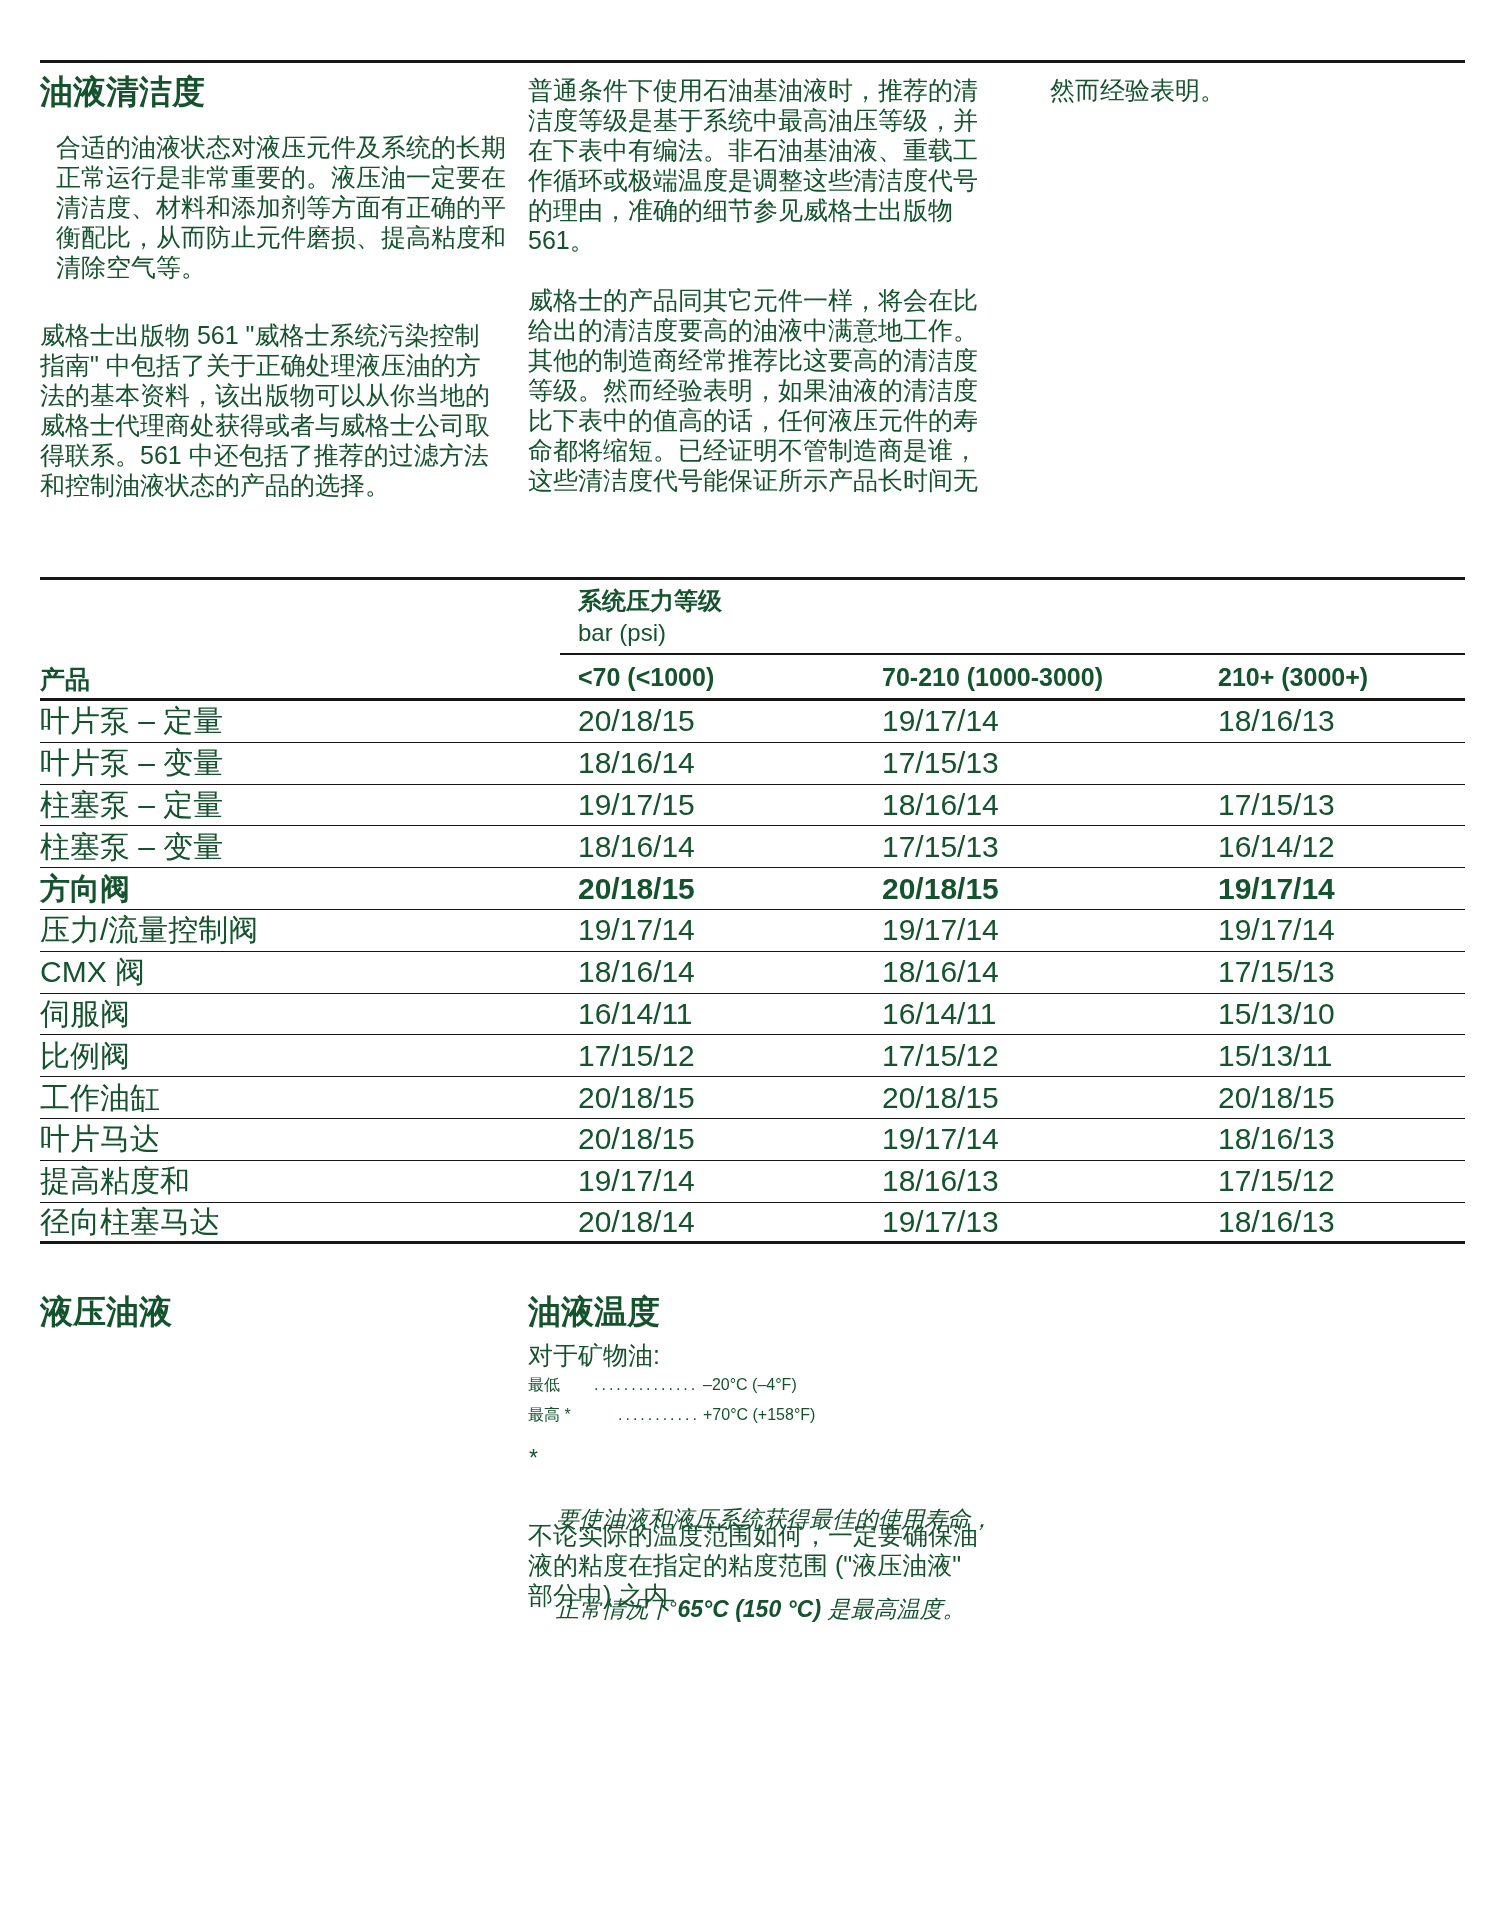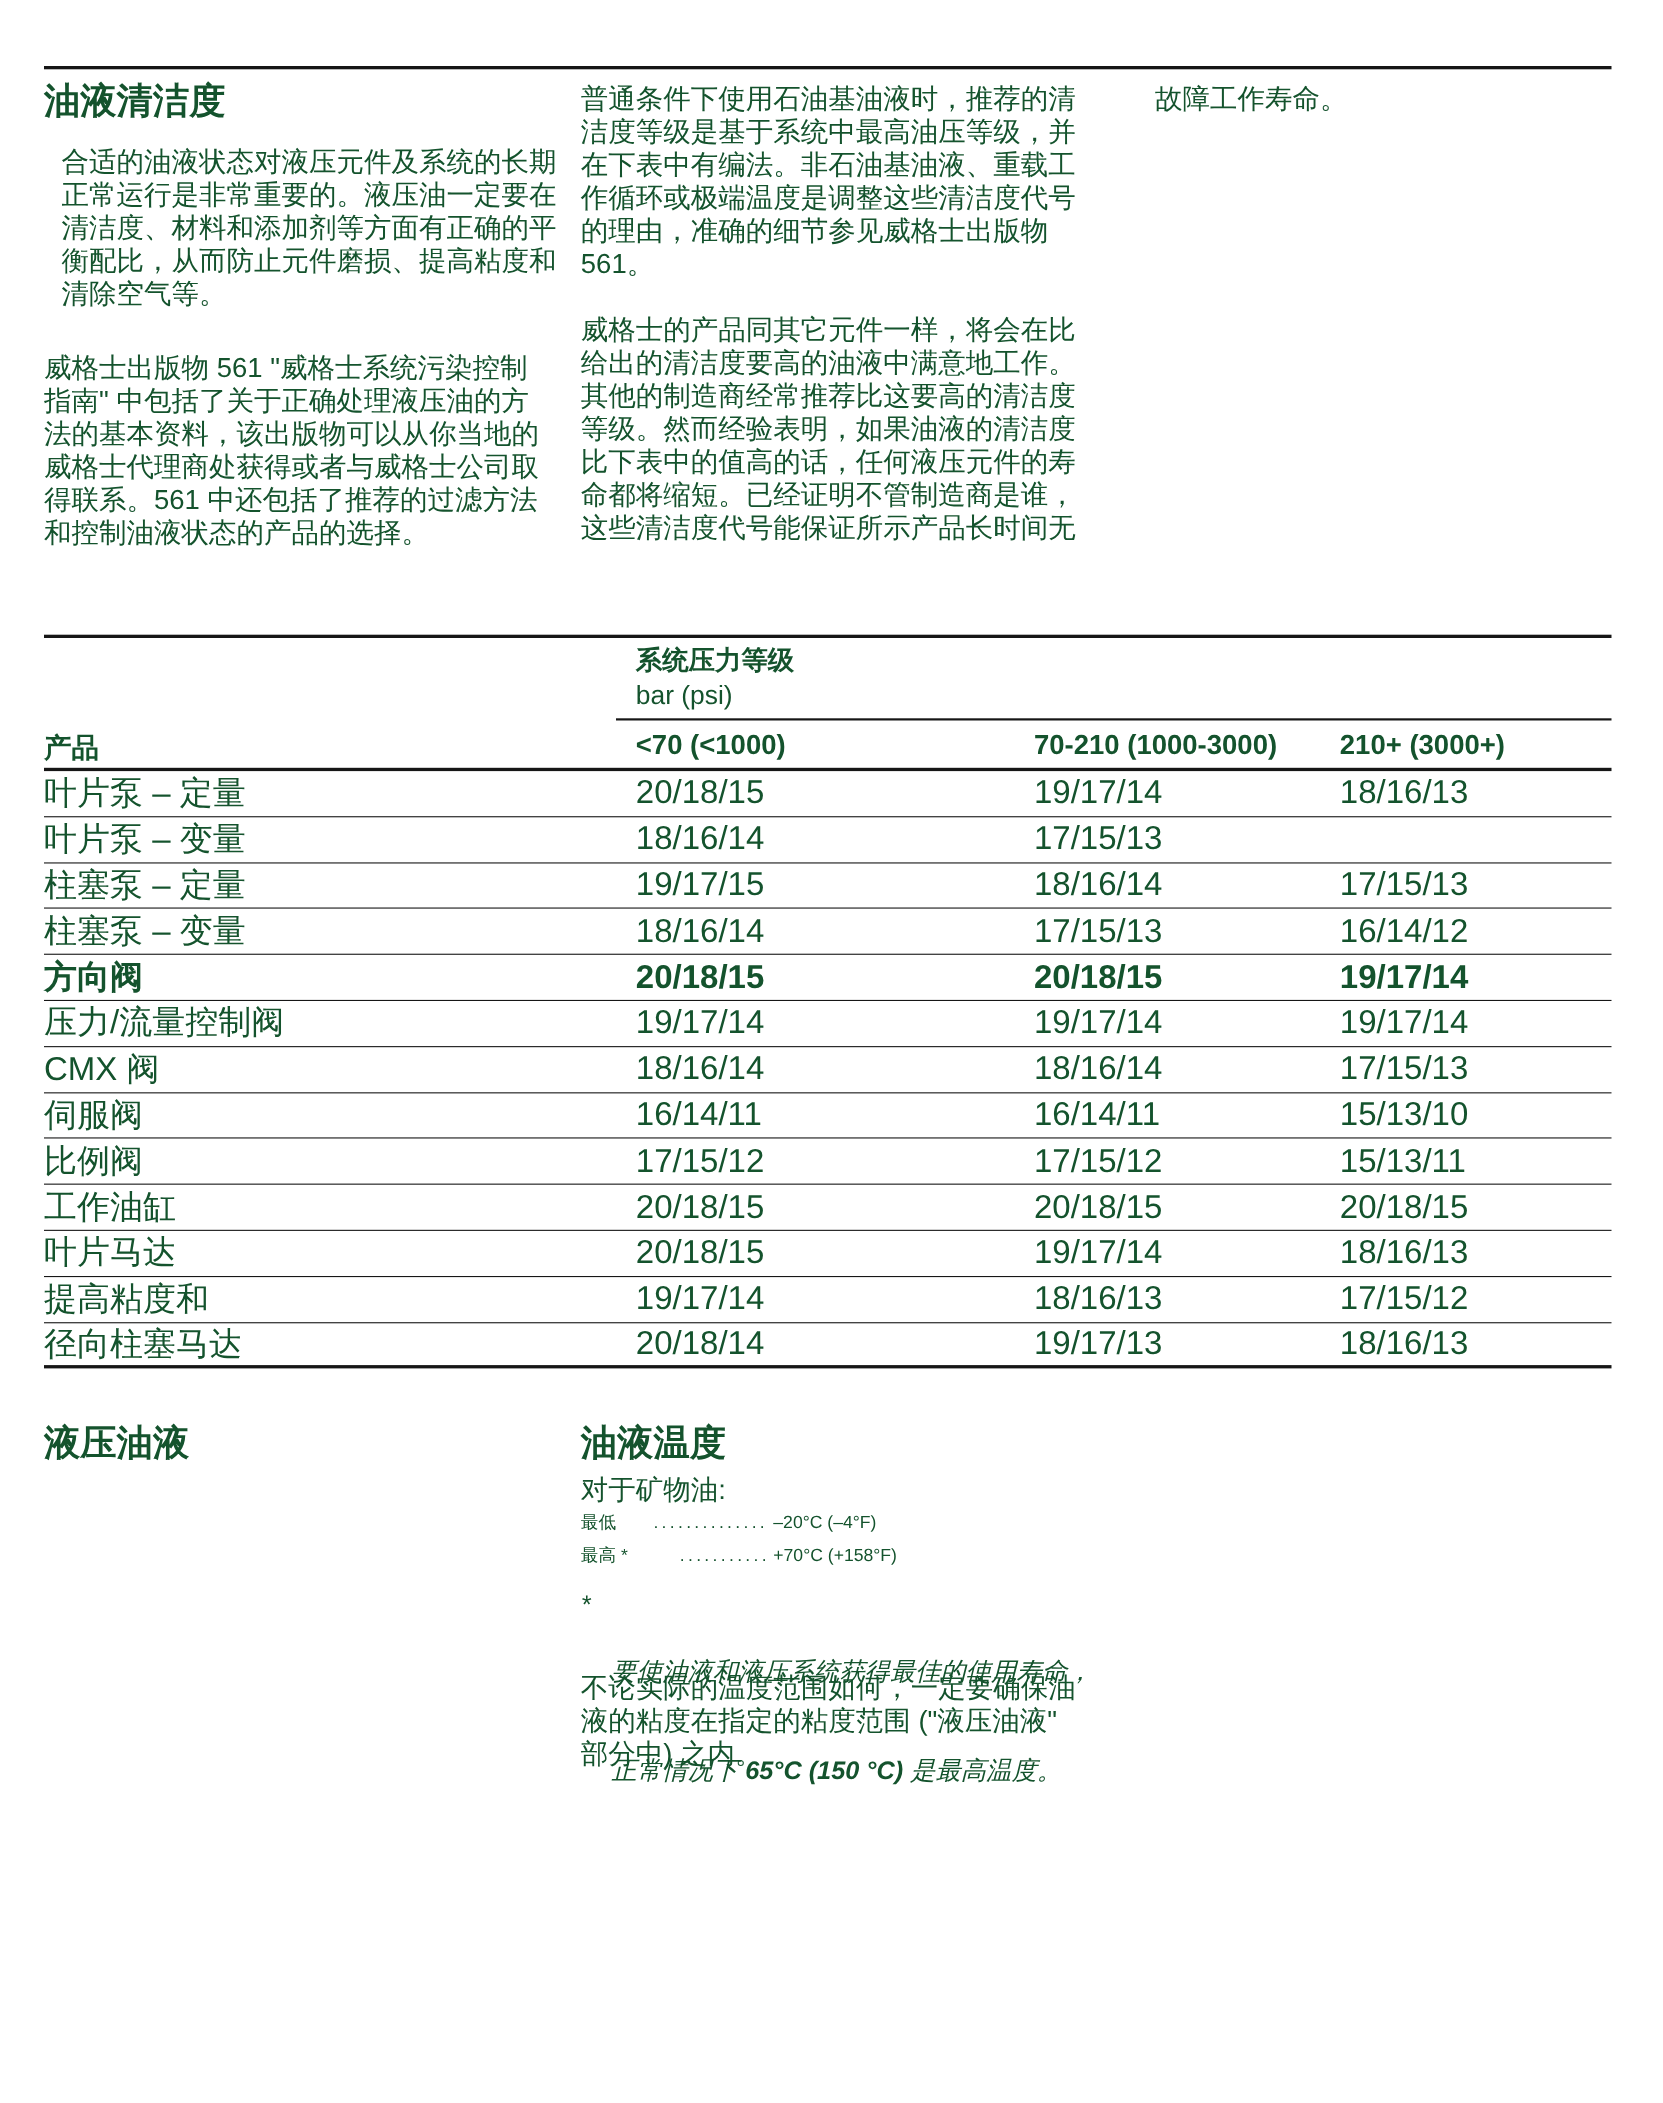--- a/index.html
+++ b/index.html
@@ -11,21 +11,21 @@
   .body-text{font-size:25px;line-height:30px;white-space:pre;}
   
   .tbl{position:absolute;left:40px;top:577px;width:1425px;}
   .tbl .grp{position:absolute;font-size:24px;line-height:26px;white-space:pre;}
   .tbl .colhead{position:absolute;top:86px;font-size:25px;font-weight:bold;white-space:pre;}
   .rows{position:absolute;left:0;top:124px;width:1425px;}
   .trow{position:relative;height:41.8px;border-bottom:1.5px solid #161616;box-sizing:border-box;}
   .trow:last-child{border-bottom-width:3px;}
   .tcell{position:absolute;top:50%;transform:translateY(-50%);font-size:30px;white-space:pre;}
   .trow.bold .tcell{font-weight:bold;}
-  .c0{left:0;} .c1{left:538px;} .c2{left:900px;} .c3{left:1178px;}
+  .c0{left:0;} .c1{left:538px;} .c2{left:842px;} .c3{left:1178px;}
   
   .temp-line{position:absolute;left:528px;width:430px;height:30px;font-size:16px;line-height:30px;}
   .t-label{position:absolute;left:0;top:0;white-space:pre;}
   .t-dots{position:absolute;top:0;overflow:hidden;white-space:nowrap;letter-spacing:3px;}
   .t-value{position:absolute;left:175px;top:0;white-space:pre;}
   
   .footnote{font-style:italic;font-size:23px;line-height:30px;white-space:pre;}
   .footnote .strong{font-weight:bold;}
   .fn-marker{position:absolute;left:0;top:1px;font-size:23px;font-style:italic;}
 </style>
@@ -56,21 +56,21 @@
 的理由，准确的细节参见威格士出版物
 561。</div>
   <div class="abs body-text" style="left:528px;top:285px;">威格士的产品同其它元件一样，将会在比
 给出的清洁度要高的油液中满意地工作。
 其他的制造商经常推荐比这要高的清洁度
 等级。然而经验表明，如果油液的清洁度
 比下表中的值高的话，任何液压元件的寿
 命都将缩短。已经证明不管制造商是谁，
 这些清洁度代号能保证所示产品长时间无</div>
 
-  <div class="abs body-text" style="left:1050px;top:75px;">故障工作寿命。</div>
+  <div class="abs body-text" style="left:1050px;top:75px;">然而经验表明。</div>
 
   <div class="tbl">
     <div class="rule" style="left:0;top:0;width:1425px;height:2.5px;"></div>
     <div class="grp" style="left:538px;top:11px;font-weight:bold;">系统压力等级</div>
     <div class="grp" style="left:538px;top:43px;">bar (psi)</div>
     <div class="rule" style="left:520px;top:76px;width:905px;height:2px;"></div>
 
     <div class="colhead c0">产品</div>
     <div class="colhead c1">&lt;70 (&lt;1000)</div>
     <div class="colhead c2">70-210 (1000-3000)</div>

